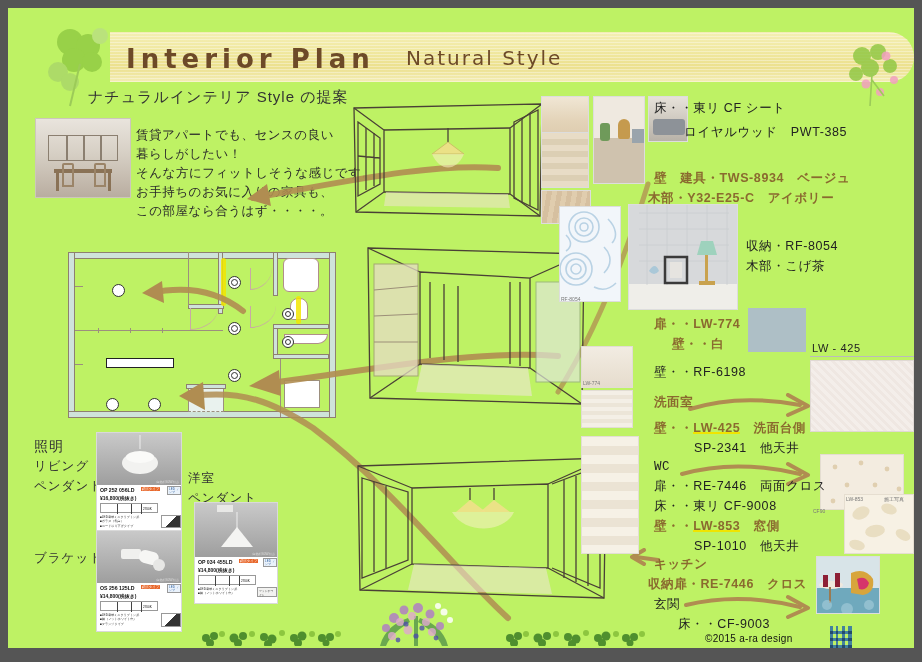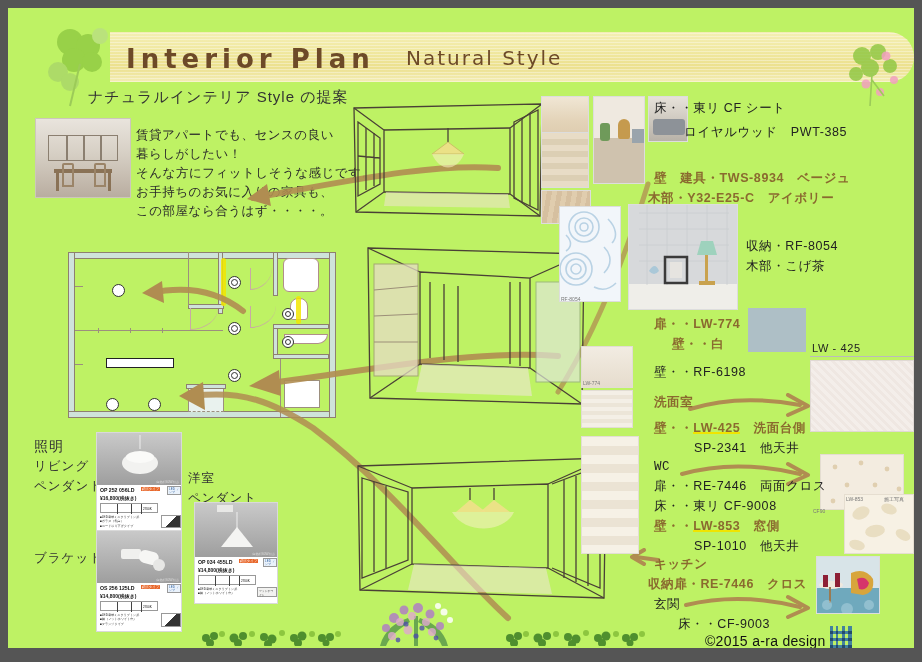--- a/index.html
+++ b/index.html
@@ -95,21 +95,21 @@
   .catalog{position:absolute;background:#fff;border:1px solid #d9d9d9;}
   .cat-img{position:absolute;left:0;top:0;right:0;background:linear-gradient(180deg,#c9c9c9,#9e9e9e);}
   .cat-code{position:absolute;font-size:5.2px;font-weight:bold;color:#111;white-space:nowrap;}
   .cat-price{position:absolute;font-size:5px;font-weight:bold;color:#111;white-space:nowrap;}
   .cat-tag{position:absolute;font-size:3.4px;background:#e8682c;color:#fff;padding:0 1px;}
   .cat-box{position:absolute;border:.5px solid #999;}
   .cat-line{position:absolute;background:#444;}
 
   
   .clover-row{position:absolute;height:18px;}
-  #copyright{position:absolute;font-size:14px;color:#111;letter-spacing:.3px;}
+  #copyright{position:absolute;font-size:10px;color:#111;letter-spacing:.3px;}
   .qr{position:absolute;width:22px;height:22px;
       background:
         linear-gradient(90deg,#2f6fa8 0 3px,transparent 3px 6px,#2f6fa8 6px 8px,transparent 8px 12px,#2f6fa8 12px 15px,transparent 15px 18px,#2f6fa8 18px 22px),
         linear-gradient(0deg,#2f6fa8 0 3px,transparent 3px 7px,#2f6fa8 7px 10px,transparent 10px 14px,#2f6fa8 14px 17px,transparent 17px 22px);
       background-blend-mode:multiply; opacity:.85;}
   .line-sep{position:absolute;background:#bbb;height:1px;}
 </style>
 </head>
 <body>
 

